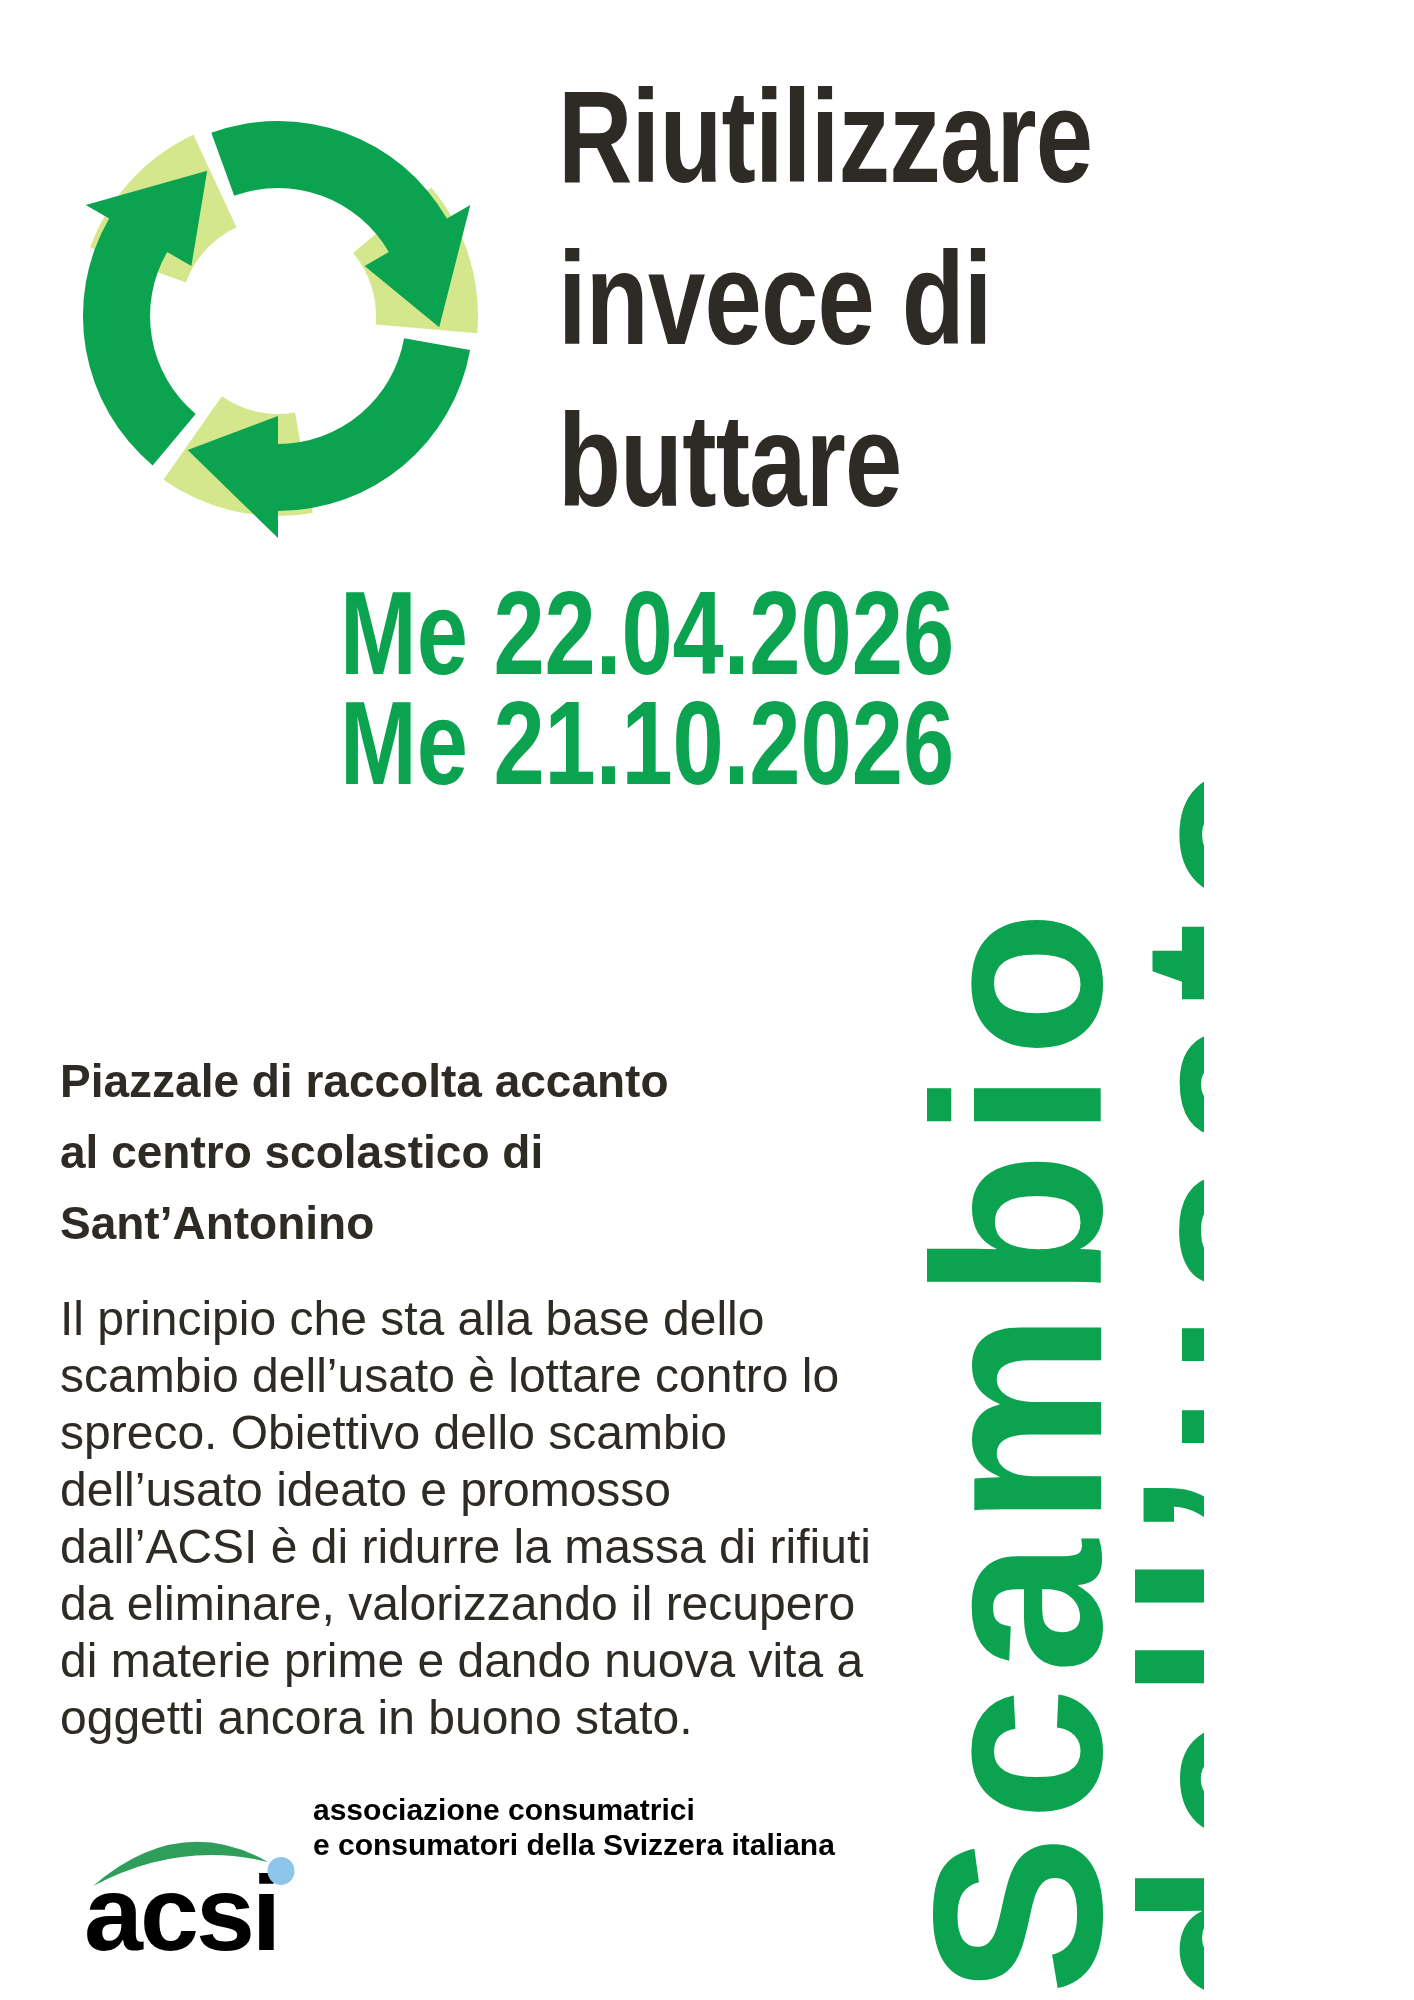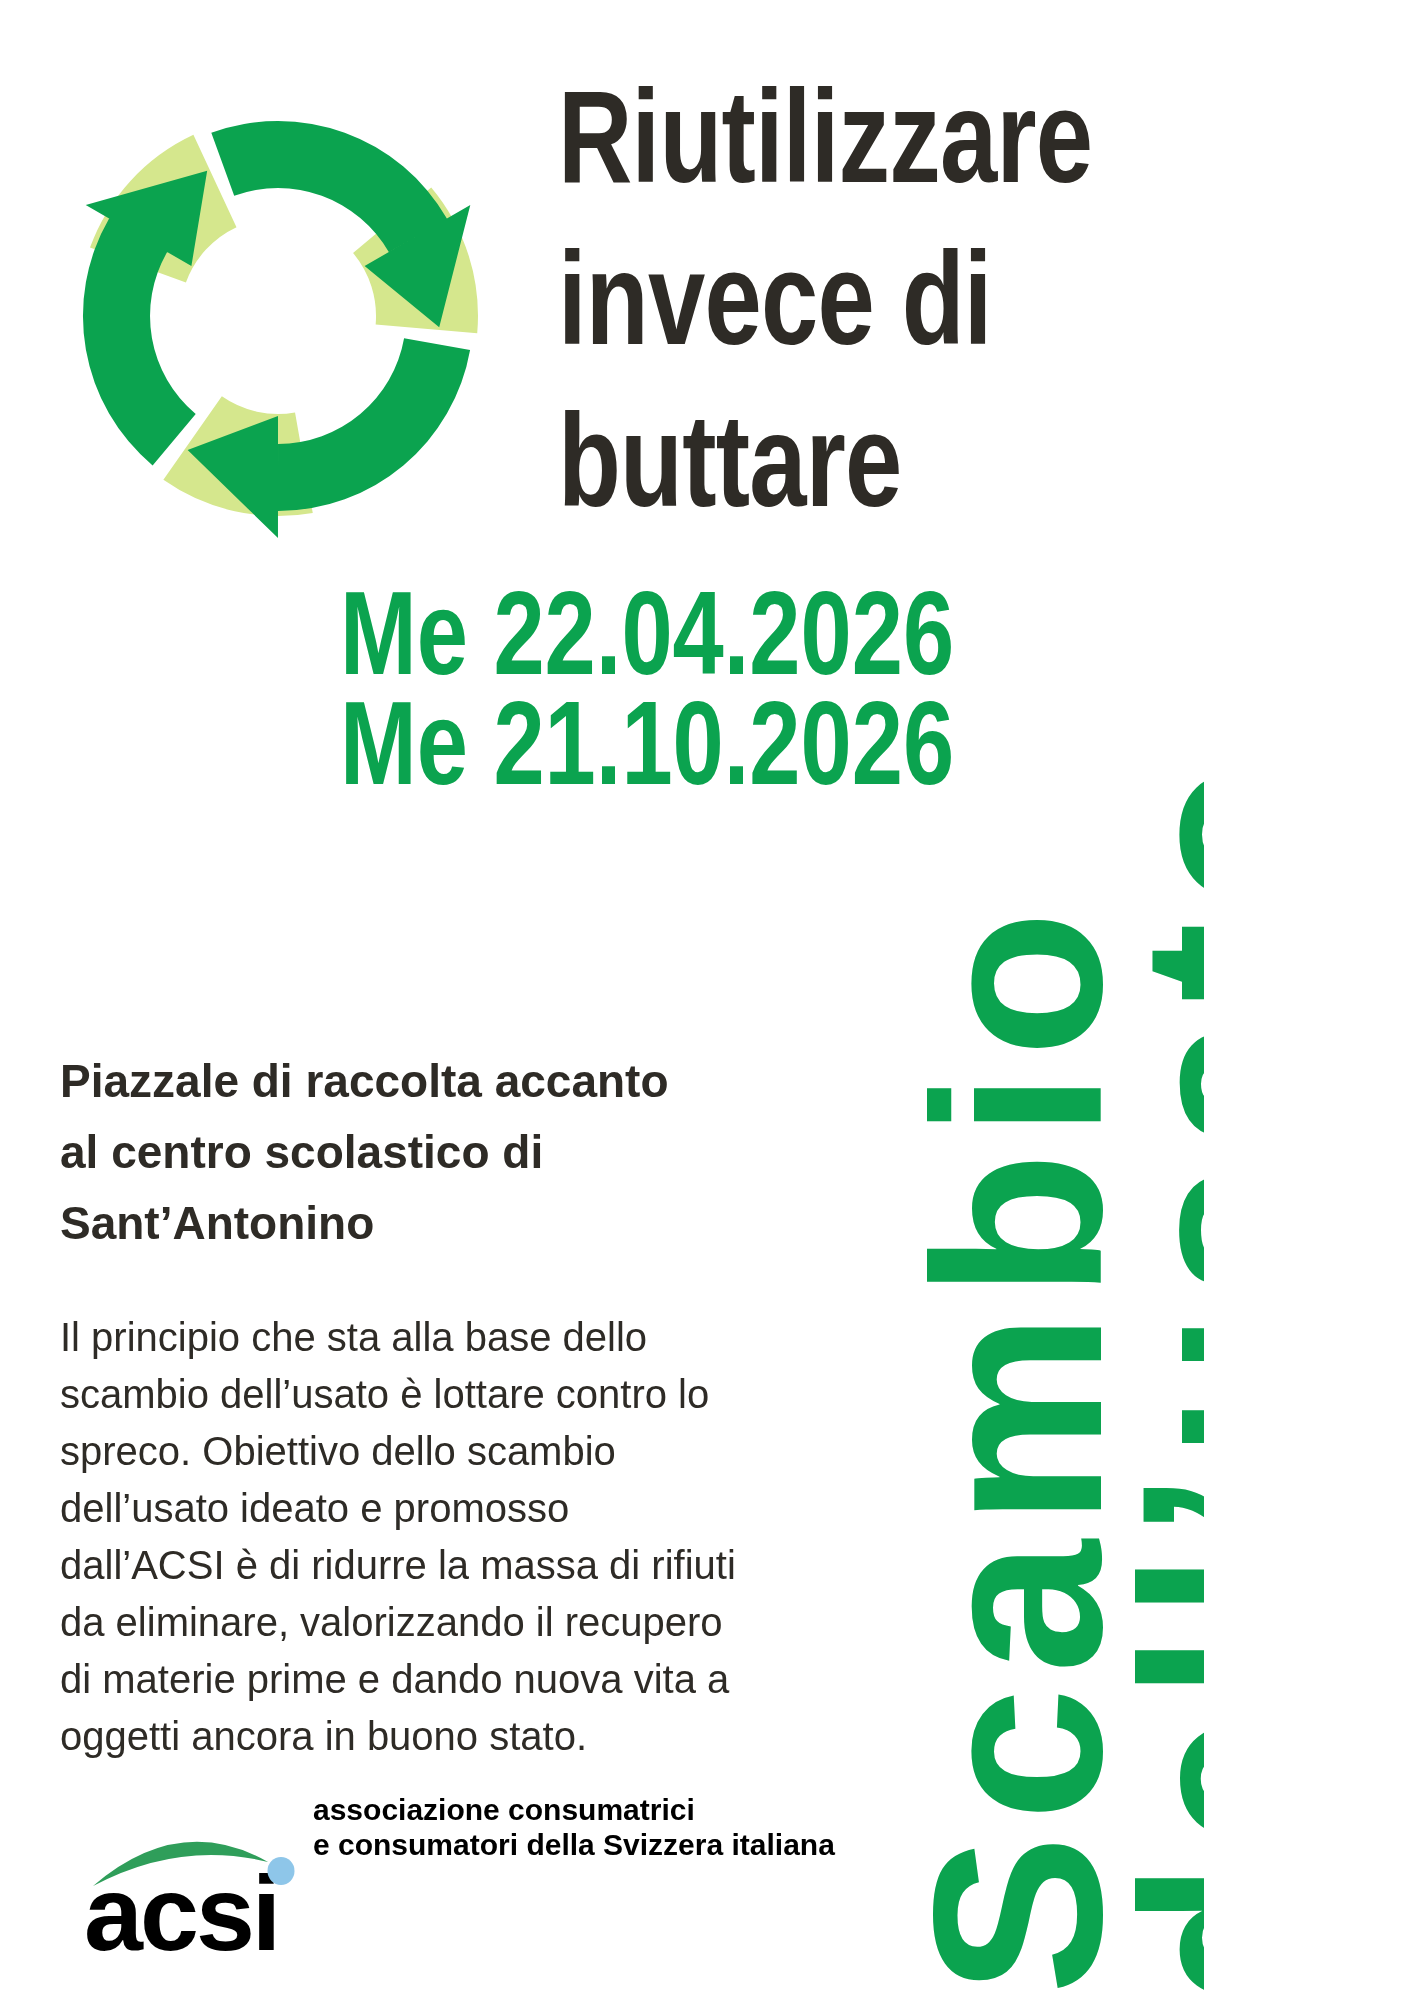--- a/index.html
+++ b/index.html
@@ -49,23 +49,22 @@
   .location{
     left:60px;top:1046px;
     font-size:46px;line-height:71px;font-weight:bold;
     white-space:pre-line;
   }
 
   
   .body-text{
     left:60px;top:1290px;
     width:830px;
-    font-size:40px;line-height:57px;
+    font-size:48px;line-height:57px;
     white-space:pre-line;
-    margin-top:19px;
   }
 
   
   .vword{
     font-size:240px;line-height:173px;font-weight:bold;
     color:#0ba34f;
     white-space:nowrap;
     letter-spacing:14px;
     transform:rotate(-90deg);transform-origin:0 0;
   }

